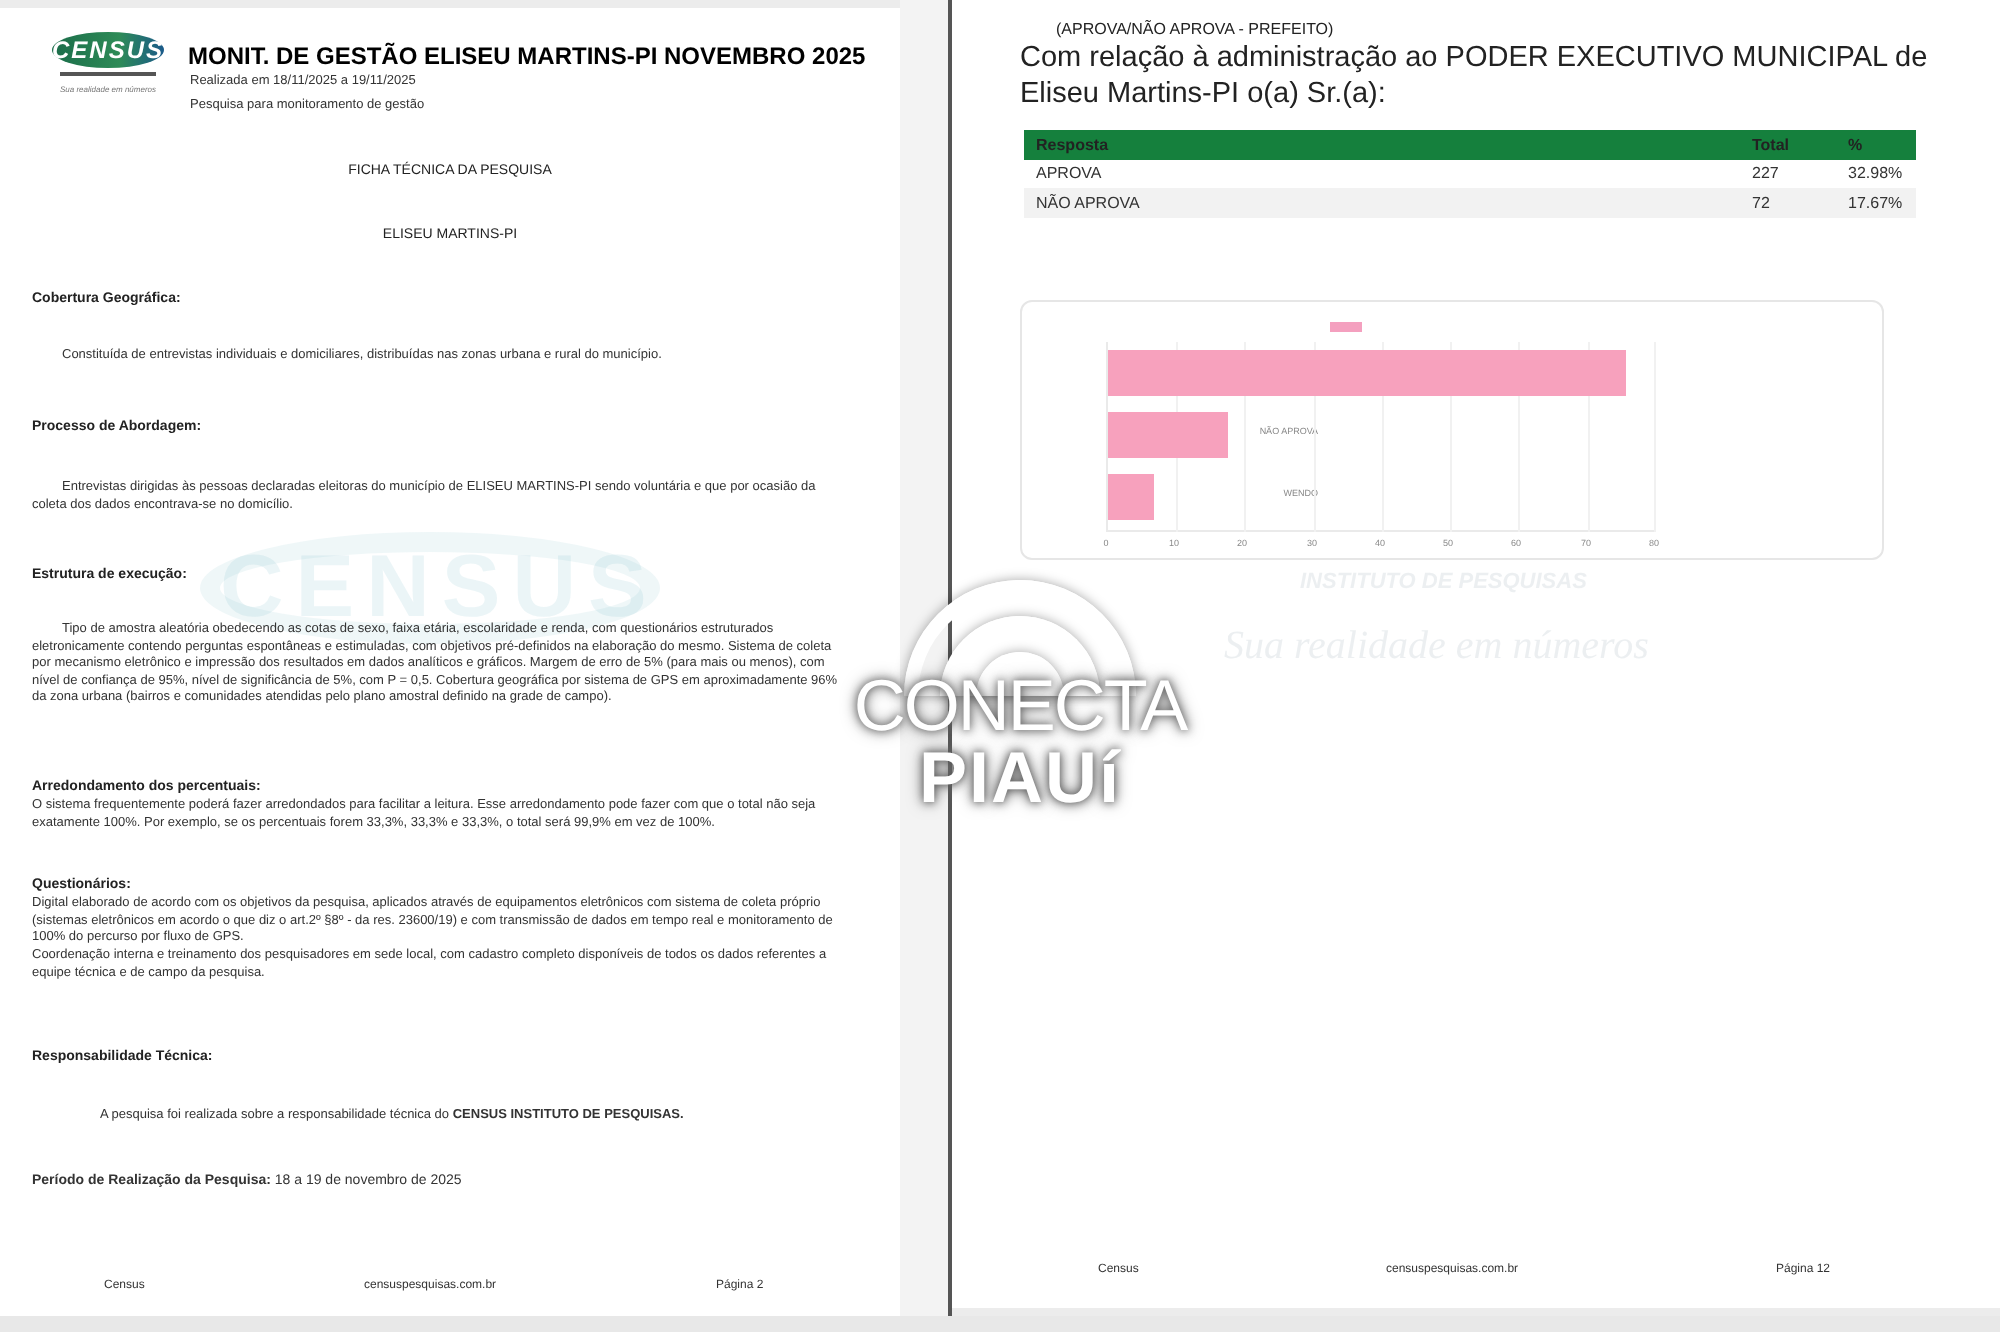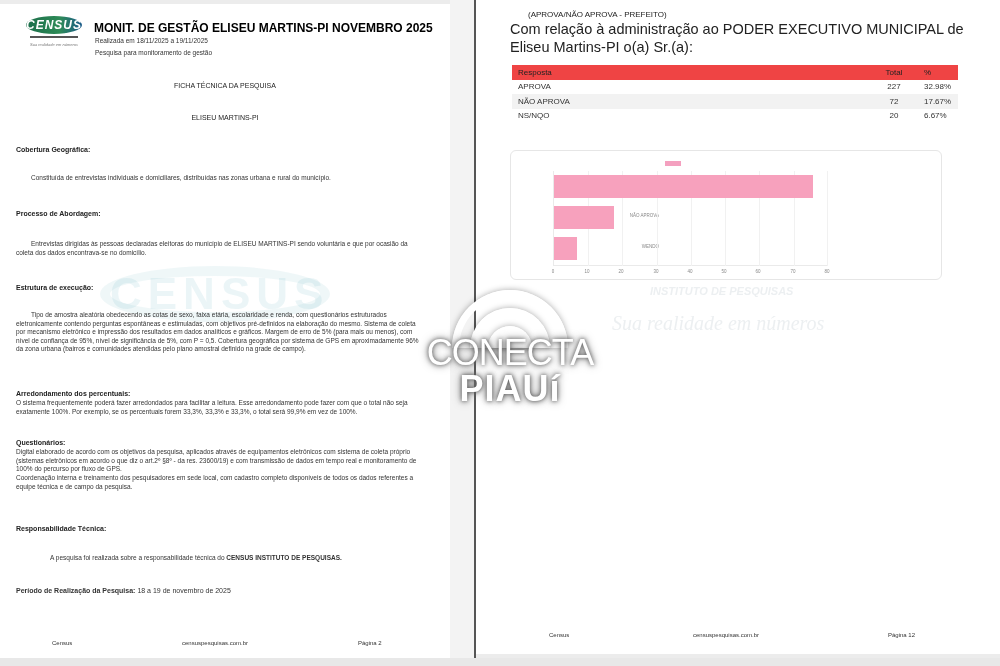--- a/index.html
+++ b/index.html
@@ -41,23 +41,23 @@
       border: 10px solid rgba(120,190,200,0.12);
       color: rgba(120,190,200,0.15); font-size: 44px; font-weight: bold; text-align: center; line-height: 36px; letter-spacing: 6px;
     }
     .footer-l { position: absolute; top: 636px; font-size: 6px; color: #333; }
 
     
     .q-tag { position: absolute; left: 30px; top: 10px; font-size: 8px; color: #222; padding-left: 18px; }
     .q-title { position: absolute; left: 30px; top: 20px; width: 470px; font-size: 14.5px; font-weight: normal; line-height: 18px; color: #222; }
     .tbl { position: absolute; left: 32px; top: 65px; width: 446px; border-collapse: collapse; font-size: 8px; color: #333; }
     .tbl td { height: 14.5px; padding: 0 6px; }
-    .tbl .hdr td { font-weight: normal; background: #ef4444; color: #222; }
+    .tbl .hdr td { font-weight: bold; background: #15803d; color: #222; }
     .tbl tr.alt td { background: #f2f2f2; }
-    .tbl td.num { width: 48px; text-align: center; }
+    .tbl td.num { width: 48px; }
     .tbl td.pct { width: 40px; }
 
     .chart-box {
       position: absolute; left: 510px; top: 150px; width: 432px; height: 130px;
       border: 1px solid #e6e6e6; border-radius: 6px; background: #fff;
     }
     .legend-swatch { position: absolute; left: 154px; top: 10px; width: 16px; height: 5px; background: #f4a0bf; }
     .plot { position: absolute; left: 42px; top: 20px; width: 274px; height: 95px; border-left: 1px solid #eaeaea; border-bottom: 1px solid #eaeaea; }
     .gridline { position: absolute; top: 0; width: 1px; height: 95px; background: #f1f1f1; }
     .bar { position: absolute; left: 0; height: 23px; background: #f7a1bd; }
@@ -147,25 +147,20 @@
     <tr>
       <td>APROVA</td>
       <td class="num">227</td>
       <td class="pct">32.98%</td>
     </tr>
     <tr class="alt">
       <td>NÃO APROVA</td>
       <td class="num">72</td>
       <td class="pct">17.67%</td>
     </tr>
-    <tr>
-      <td>NS/NQO</td>
-      <td class="num">20</td>
-      <td class="pct">6.67%</td>
-    </tr>
   </tbody>
     </table>
 </div>
 
 <div class="chart-box">
   <div class="legend-swatch"></div>
   <div class="cat-lbl" style="top:32px;">APROVA</div>
   <div class="cat-lbl" style="top:62px;">NÃO APROVA</div>
   <div class="cat-lbl" style="top:93px;">WENDO</div>
   <div class="plot">

